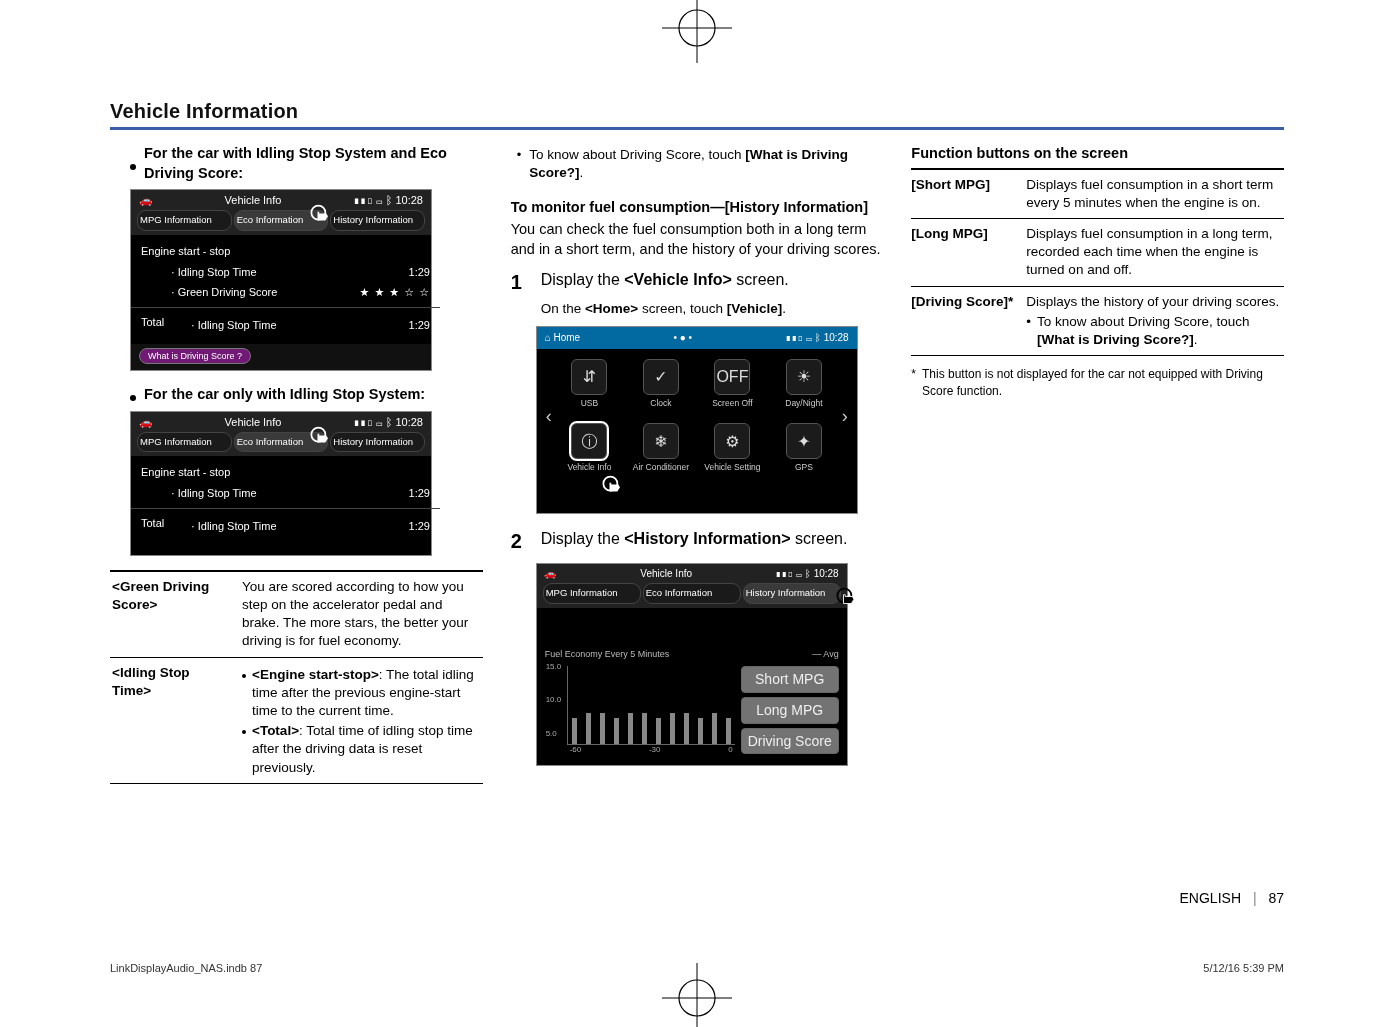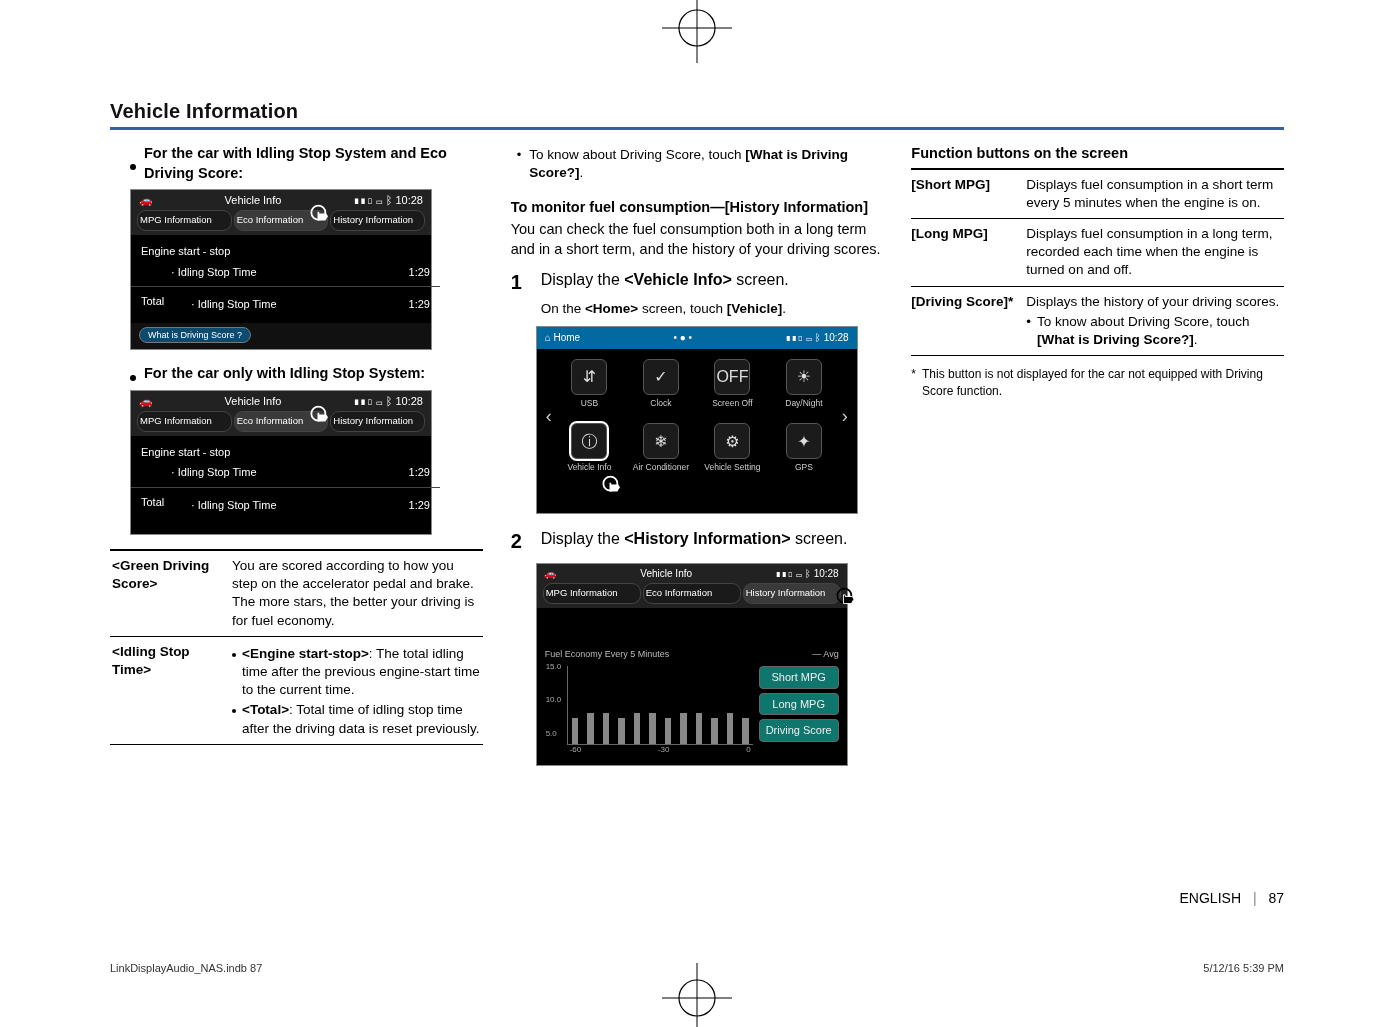--- a/index.html
+++ b/index.html
@@ -101,21 +101,21 @@
   .shot-footer {
     padding: 4px 8px 6px 8px;
     background: #111;
   }
   .pill {
     display: inline-block;
     border: 1px solid #777;
     border-radius: 10px;
     padding: 1px 8px;
     font-size: 9px;
-    background: #0c4a6e;
+    background: #701a75;
   }
   .tap-icon {
     position: relative;
     display: inline-block;
     width: 28px; height: 28px;
   }
   .tap-icon svg { width: 28px; height: 28px; }
   .tap-overlay {
     position: relative;
   }
@@ -243,24 +243,24 @@
   }
   .hist-btns {
     display: flex;
     flex-direction: column;
     gap: 4px;
     padding-right: 2px;
   }
   .hist-btn {
     border: 1px solid #666;
     border-radius: 4px;
-    background: #0f766e;
+    background: #737373;
     color: #eee;
     padding: 3px 6px;
-    font-size: 11px;
+    font-size: 14px;
     text-align: center;
     cursor: pointer;
   }
   .hist-subtitle {
     font-size: 9px;
     color: #bbb;
     padding: 0 8px;
     margin-top: 40px;
   }
   .hist-tap {
@@ -271,20 +271,21 @@
 
   
   .def-table {
     border-top: 2px solid #000;
     margin-top: 6px;
   }
   .def-row {
     display: flex;
     border-bottom: 1px solid #000;
     padding: 6px 2px;
+    gap: 10px;
     font-size: 13.5px;
   }
   .def-term {
     flex: 0 0 120px;
     font-weight: 700;
   }
   .def-body { flex: 1; }
   .def-body .sub-bullet {
     display: flex;
     gap: 6px;
@@ -439,20 +440,24 @@
           <div class="shot-tab" data-bind="shotA.tabs.history">History Information</div>
         </div>
         <div class="shot-body">
           <div class="shot-row">
               <span data-bind="shotA.row1_label">Engine start - stop</span>
               <span></span>
             </div>
           <div class="shot-row">
               <span data-bind="shotA.idling_label" style="padding-left:30px;">· Idling Stop Time</span>
               <span data-bind="shotA.idling_value">1:29</span>
+            </div>
+          <div class="shot-row">
+              <span data-bind="shotA.green_label" style="padding-left:30px;">· Green Driving Score</span>
+              <span class="stars" data-bind="shotA.stars">★ ★ ★ ☆ ☆</span>
             </div>
           <div class="shot-divider"></div>
           <div class="shot-row">
               <span data-bind="shotA.total_label">Total</span>
               <span></span>
             </div>
           <div class="shot-row" style="margin-top:-18px;">
               <span style="padding-left:50px;" data-bind="shotA.total_idling_label">· Idling Stop Time</span>
               <span data-bind="shotA.total_idling_value">1:29</span>
             </div>

